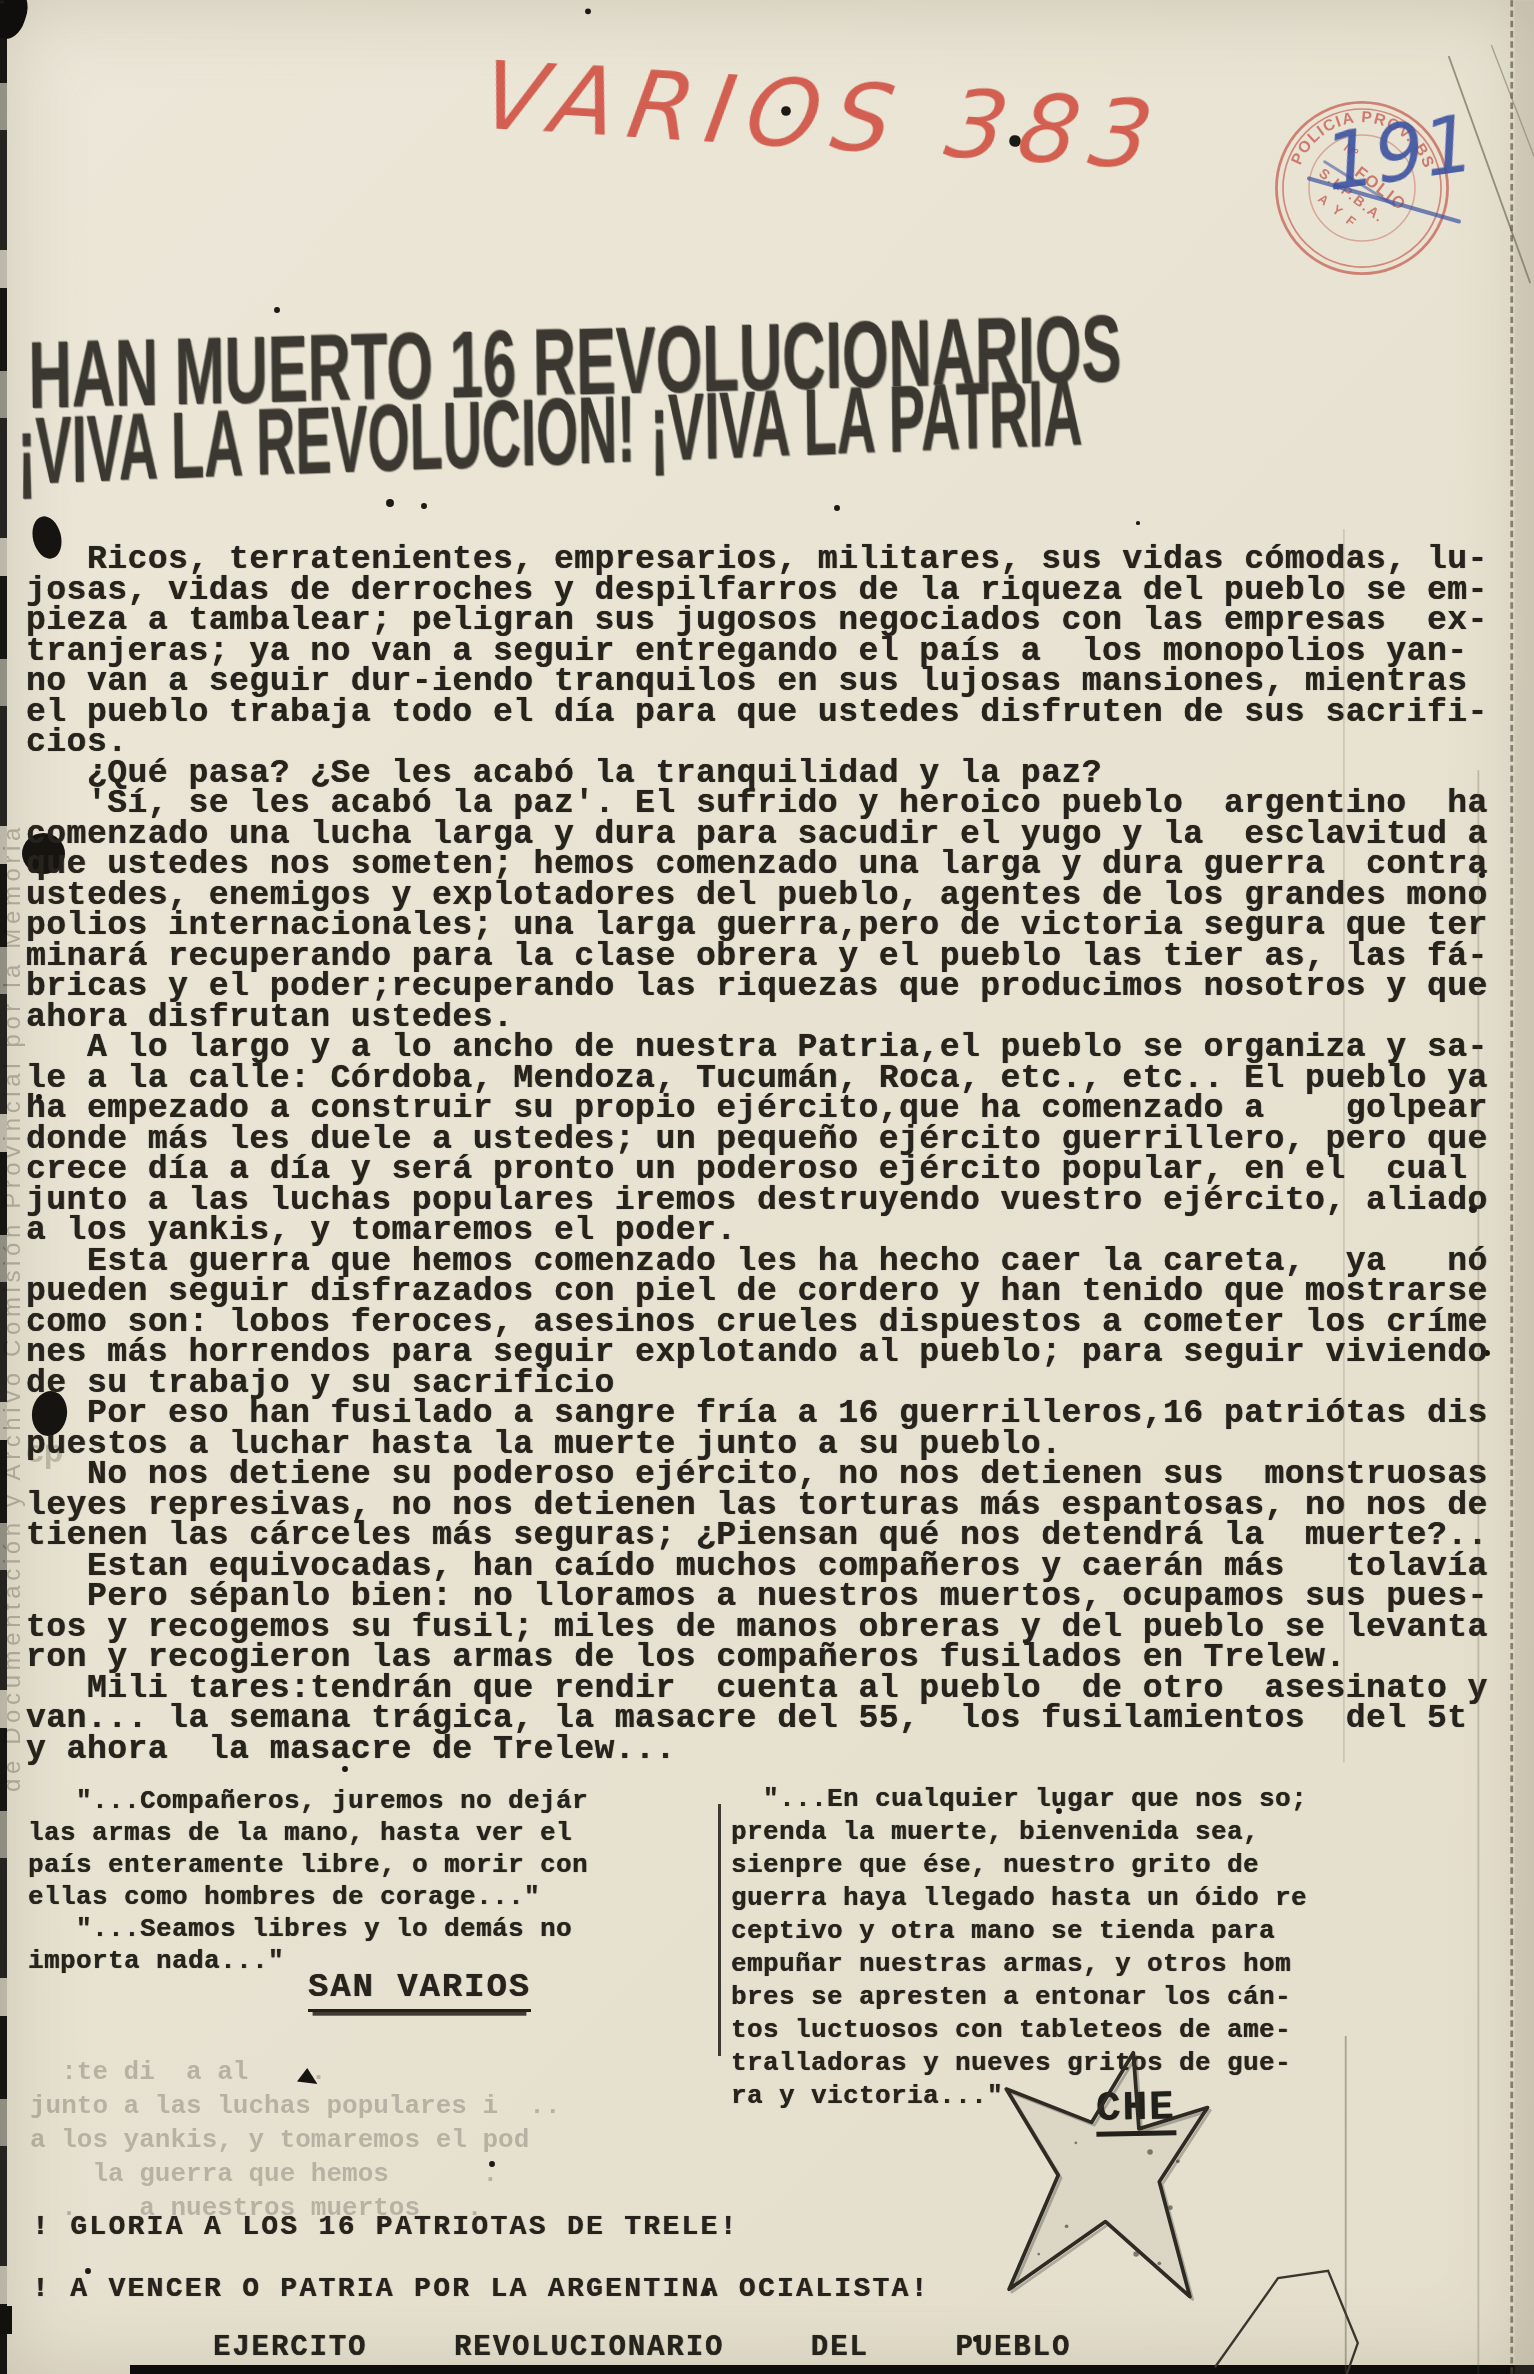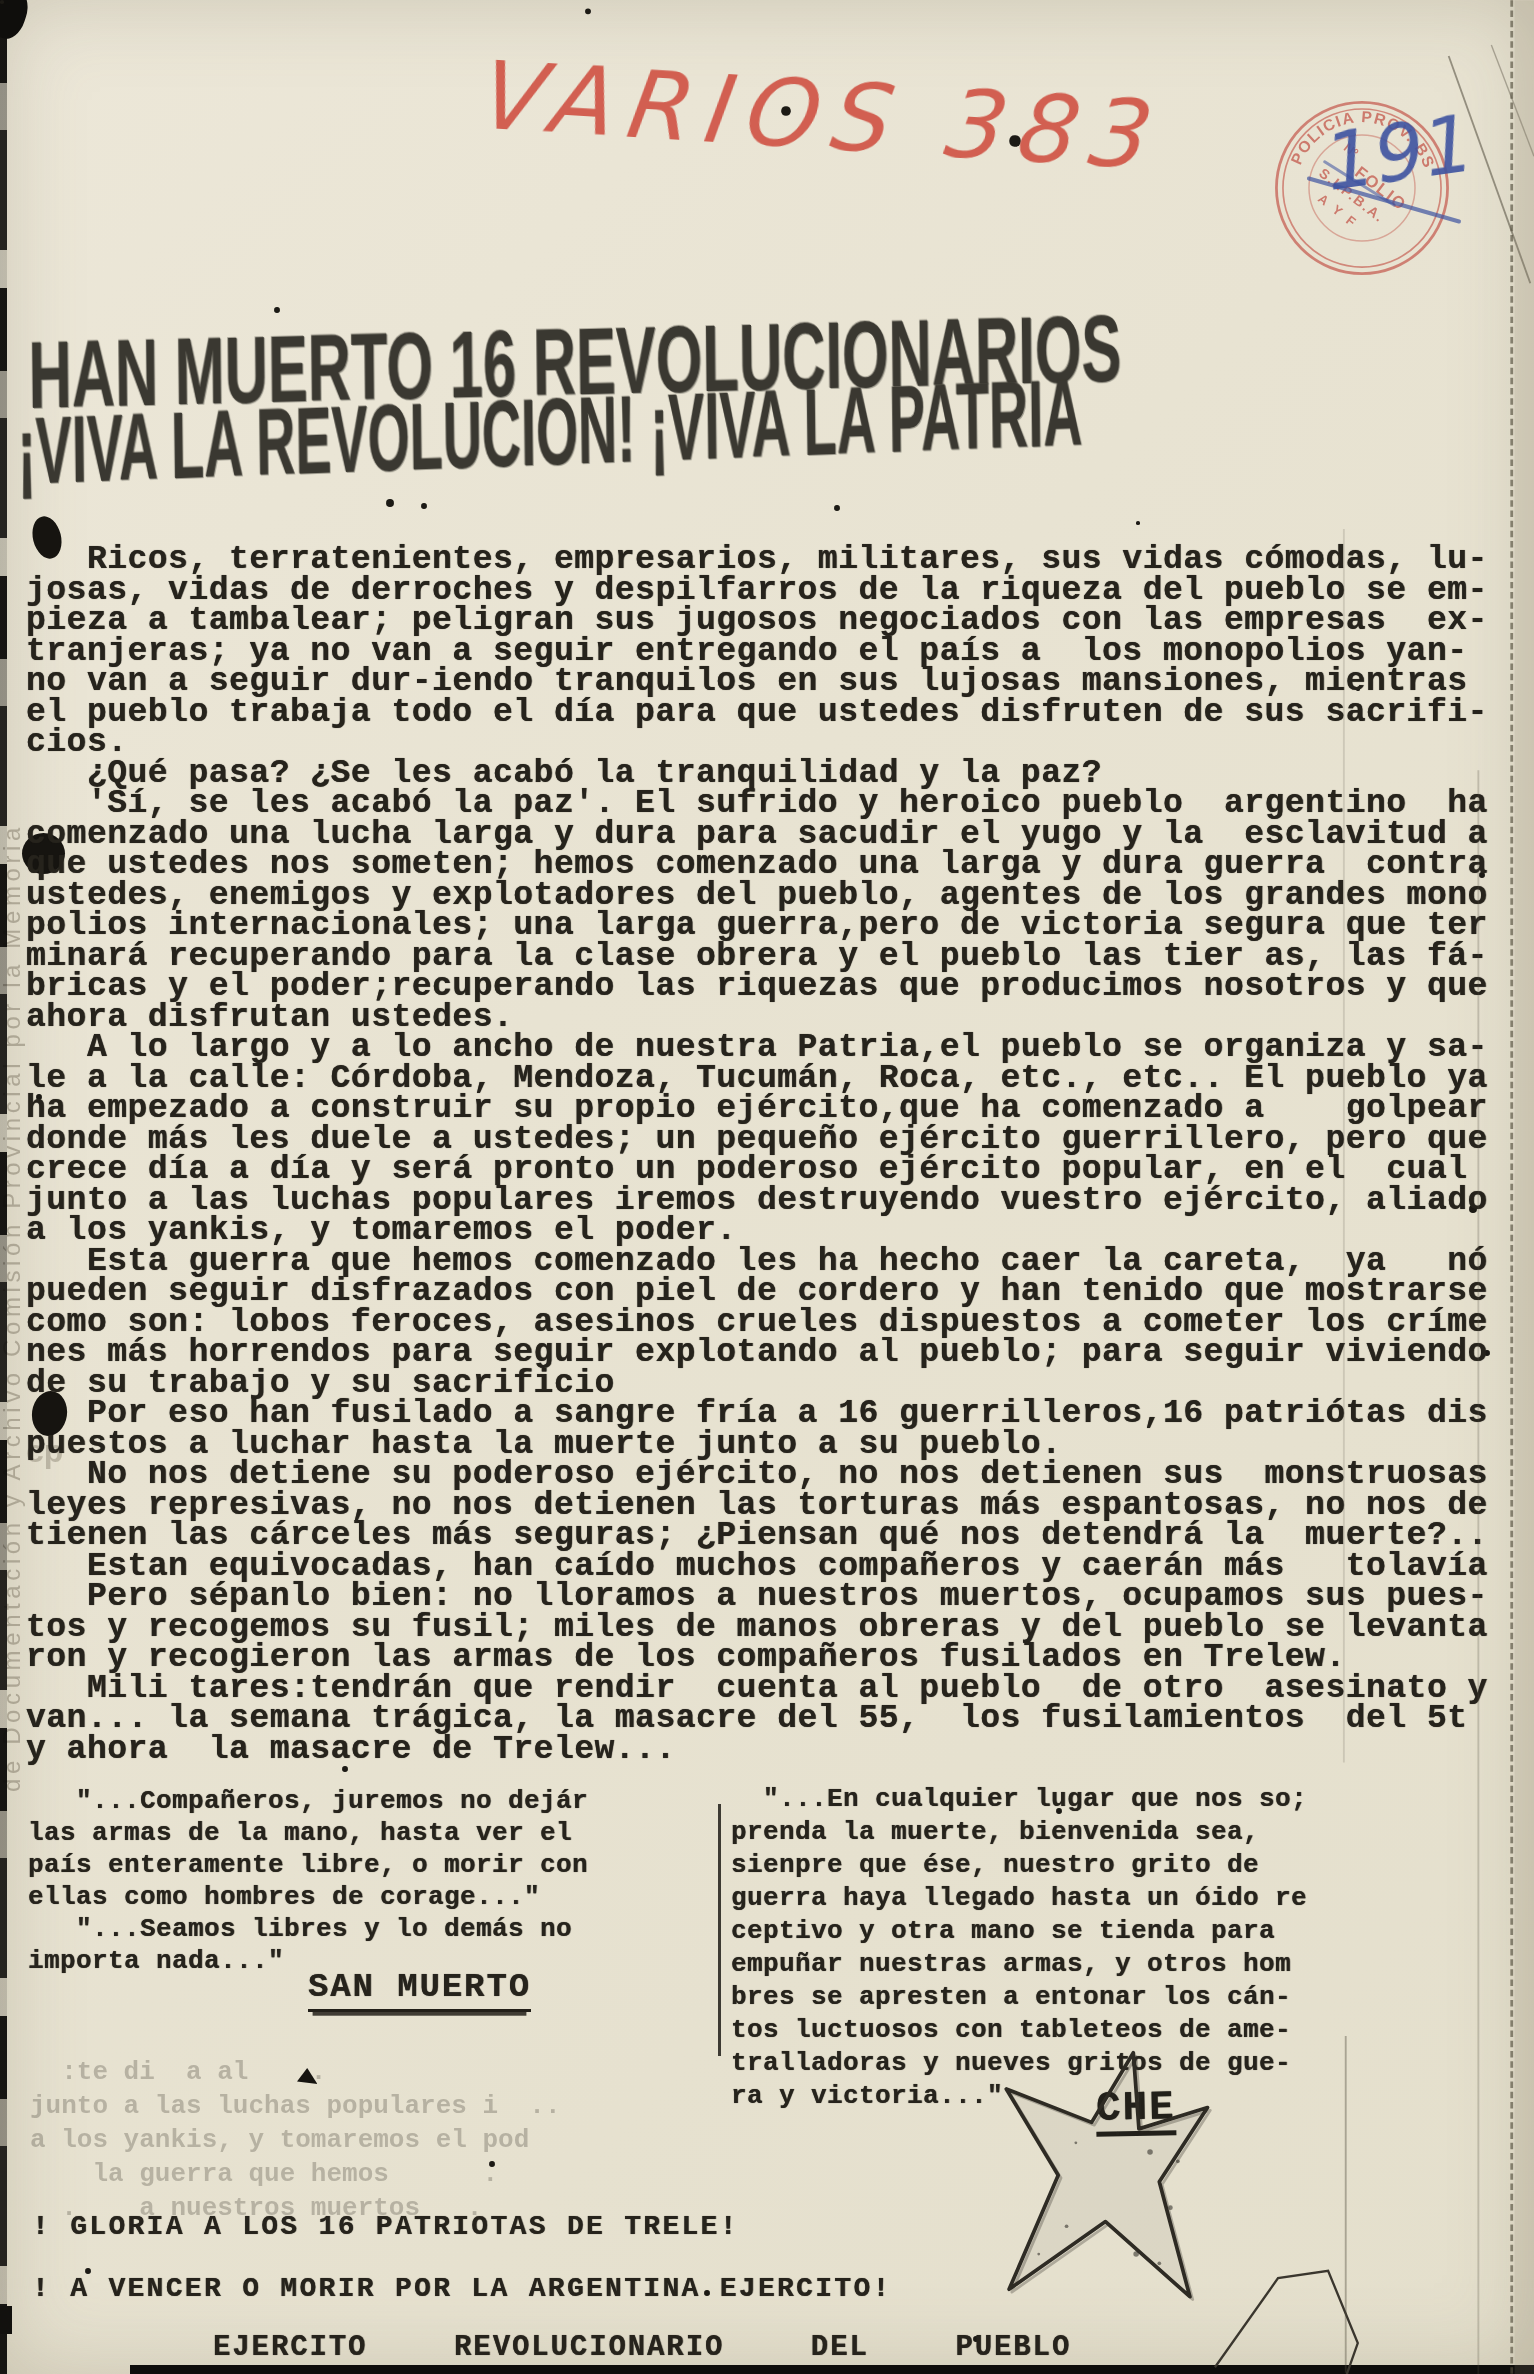--- a/index.html
+++ b/index.html
@@ -154,41 +154,41 @@
    Mili tares:tendrán que rendir  cuenta al pueblo  de otro  asesinato y
 van... la semana trágica, la masacre del 55,  los fusilamientos  del 5t
 y ahora  la masacre de Trelew...</div>
 
   <div class="abs tw quote-left">   "...Compañeros, juremos no dejár
 las armas de la mano, hasta ver el
 país enteramente libre, o morir con
 ellas como hombres de corage..."
    "...Seamos libres y lo demás no
 importa nada..."</div>
-  <div class="abs tw san-martin">SAN MUERTO</div>
+  <div class="abs tw san-martin">SAN VARIOS</div>
   <div class="abs col-divider"></div>
   <div class="abs tw quote-right">  "...En cualquier lugar que nos so;
 prenda la muerte, bienvenida sea,
 sienpre que ése, nuestro grito de
 guerra haya llegado hasta un óido re
 ceptivo y otra mano se tienda para
 empuñar nuestras armas, y otros hom
 bres se apresten a entonar los cán-
 tos luctuosos con tableteos de ame-
 tralladoras y nueves gritos de gue-
 ra y victoria..."</div>
   <div class="abs tw che">CHE</div>
   <div class="abs tw ghost">  :te di  a al    .
 junto a las luchas populares i  ..
 a los yankis, y tomaremos el pod
     la guerra que hemos      .
   .    a nuestros muertos   .</div>
 
   <div class="abs tw slogan1">! GLORIA A LOS 16 PATRIOTAS DE TRELE!</div>
-  <div class="abs tw slogan2">! A VENCER O MORIR POR LA ARGENTINA EJERCITO!</div>
+  <div class="abs tw slogan2">! A VENCER O PATRIA POR LA ARGENTINA OCIALISTA!</div>
   <div class="abs tw footer-org">EJERCITO  REVOLUCIONARIO  DEL  PUEBLO</div>
   <div class="abs bottom-bar"></div>
   <div class="abs bottom-left-blob"></div>
 
   <svg class="abs overlay-svg" width="1534" height="2375" viewBox="0 0 1654 2560">
     <g>
       <polygon points="1222,2213 1228,2295 1302,2272 1250,2352 1283,2476 1192,2395 1088,2468 1141,2345 1085,2252 1177,2288" fill="rgba(40,38,32,0.05)" stroke="#2e2b24" stroke-width="4" stroke-linejoin="round"></polygon>
       <polygon points="1225,2217 1231,2298 1305,2275 1253,2355 1286,2479 1195,2398 1091,2471 1144,2348 1088,2255 1180,2291" fill="none" stroke="rgba(46,43,36,0.3)" stroke-width="3" stroke-linejoin="round"></polygon>
       <g fill="rgba(40,38,32,0.55)">
         <circle cx="1240" cy="2320" r="3"></circle>

